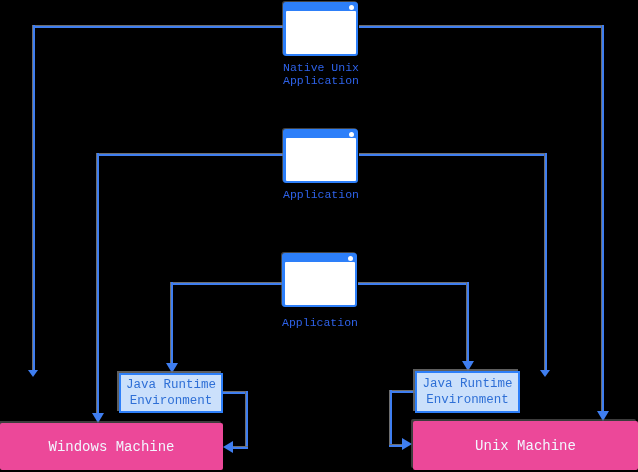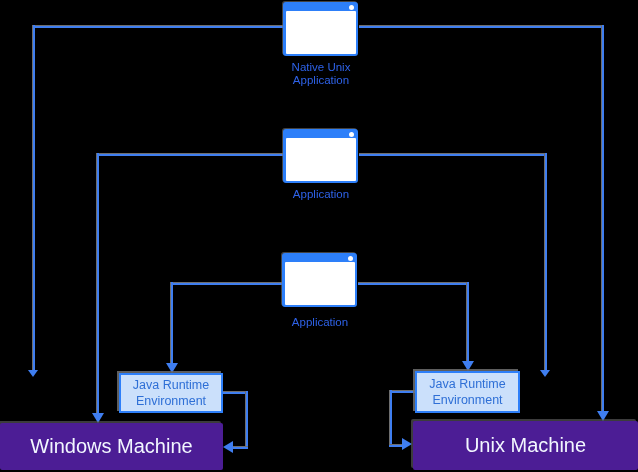--- a/index.html
+++ b/index.html
@@ -1,40 +1,40 @@
 <!DOCTYPE html>
 <html><head>
 <meta charset="utf-8">
 <style>
   html,body{margin:0;padding:0;background:#000;}
   #canvas{
     position:relative;width:638px;height:472px;background:#000;overflow:hidden;
-    font-family:Liberation Sans, sans-serif;
+    font-family:Liberation Mono, monospace;
   }
   
   .hline{position:absolute;height:3px;background:linear-gradient(to bottom,#6e6e6e 40%,#3f7ef0 40%);}
   .vline{position:absolute;width:3px;background:linear-gradient(to right,#6e6e6e 40%,#3f7ef0 40%);}
   
   .arrow-down{position:absolute;width:0;height:0;border-left:6px solid transparent;border-right:6px solid transparent;border-top:10px solid #3f7ef0;}
   .arrow-down-small{position:absolute;width:0;height:0;border-left:5px solid transparent;border-right:5px solid transparent;border-top:7px solid #3f7ef0;}
   .arrow-left{position:absolute;width:0;height:0;border-top:6px solid transparent;border-bottom:6px solid transparent;border-right:10px solid #3f7ef0;}
   .arrow-right{position:absolute;width:0;height:0;border-top:6px solid transparent;border-bottom:6px solid transparent;border-left:10px solid #3f7ef0;}
   
   .app-window{position:absolute;width:75px;height:54px;background:#2d7ff9;border-radius:3px;box-shadow:-1px -1px 0 rgba(110,110,110,.6);}
   .app-window .win-body{position:absolute;left:2.5px;right:2.5px;top:9px;bottom:2.5px;background:#fff;border-radius:1px;}
   .app-window .win-dot{position:absolute;top:2.5px;right:4px;width:5px;height:5px;border-radius:50%;background:#fff;}
   
   .app-label{position:absolute;width:120px;text-align:center;color:#2e62e8;font-size:11.5px;line-height:13px;font-weight:400;}
   
   .jre-box{position:absolute;box-sizing:border-box;border:2px solid #2d7ff9;background:#cbe0fb;color:#2e6fd6;
     display:flex;flex-direction:column;align-items:center;justify-content:center;text-align:center;
     font-size:12.5px;line-height:16px;box-shadow:-2px -2px 0 rgba(110,110,110,.85);}
   
-  .machine-box{position:absolute;background:#4c1d95;color:#f2f7ff;display:flex;align-items:center;justify-content:center;
-    font-size:20px;border-radius:2px;box-shadow:-2px -2px 0 rgba(110,110,110,.55);}
+  .machine-box{position:absolute;background:#ec4899;color:#f2f7ff;display:flex;align-items:center;justify-content:center;
+    font-size:14px;border-radius:2px;box-shadow:-2px -2px 0 rgba(110,110,110,.55);}
 </style>
 </head>
 <body>
 
 <div id="canvas">
 
   <div class="hline" style="left:32px;top:25px;width:251px;"></div>
   <div class="hline" style="left:359px;top:25px;width:245px;"></div>
   <div class="vline" style="left:32px;top:25px;height:346px;"></div>
   <div class="arrow-down-small" style="left:28px;top:370px;"></div>

